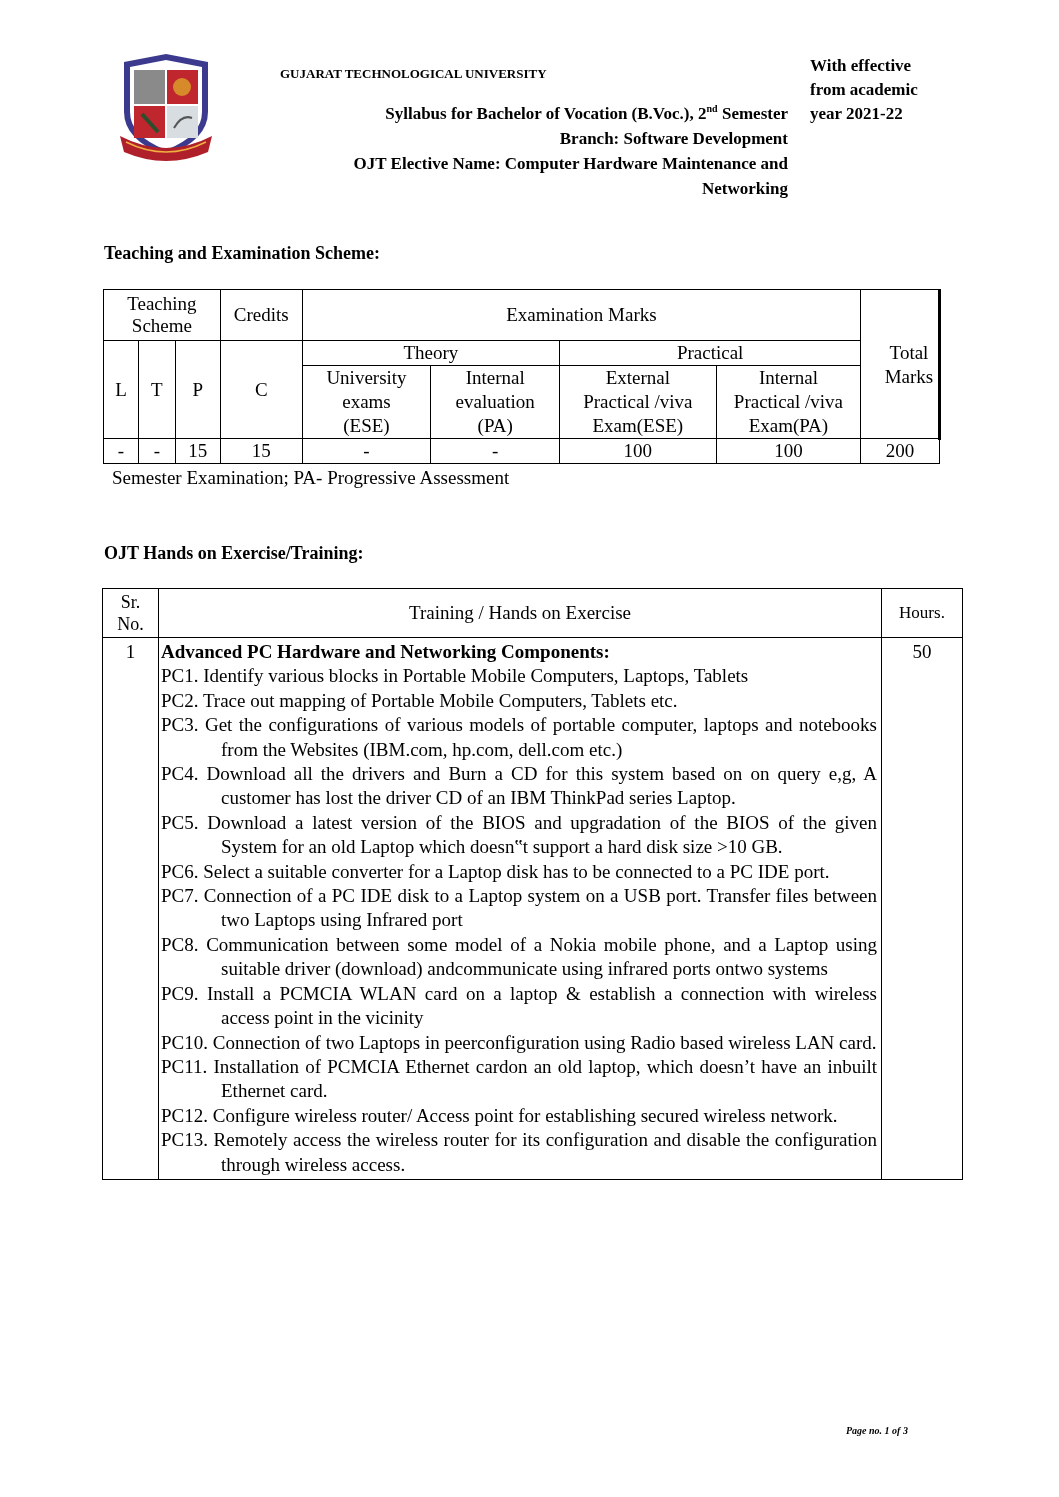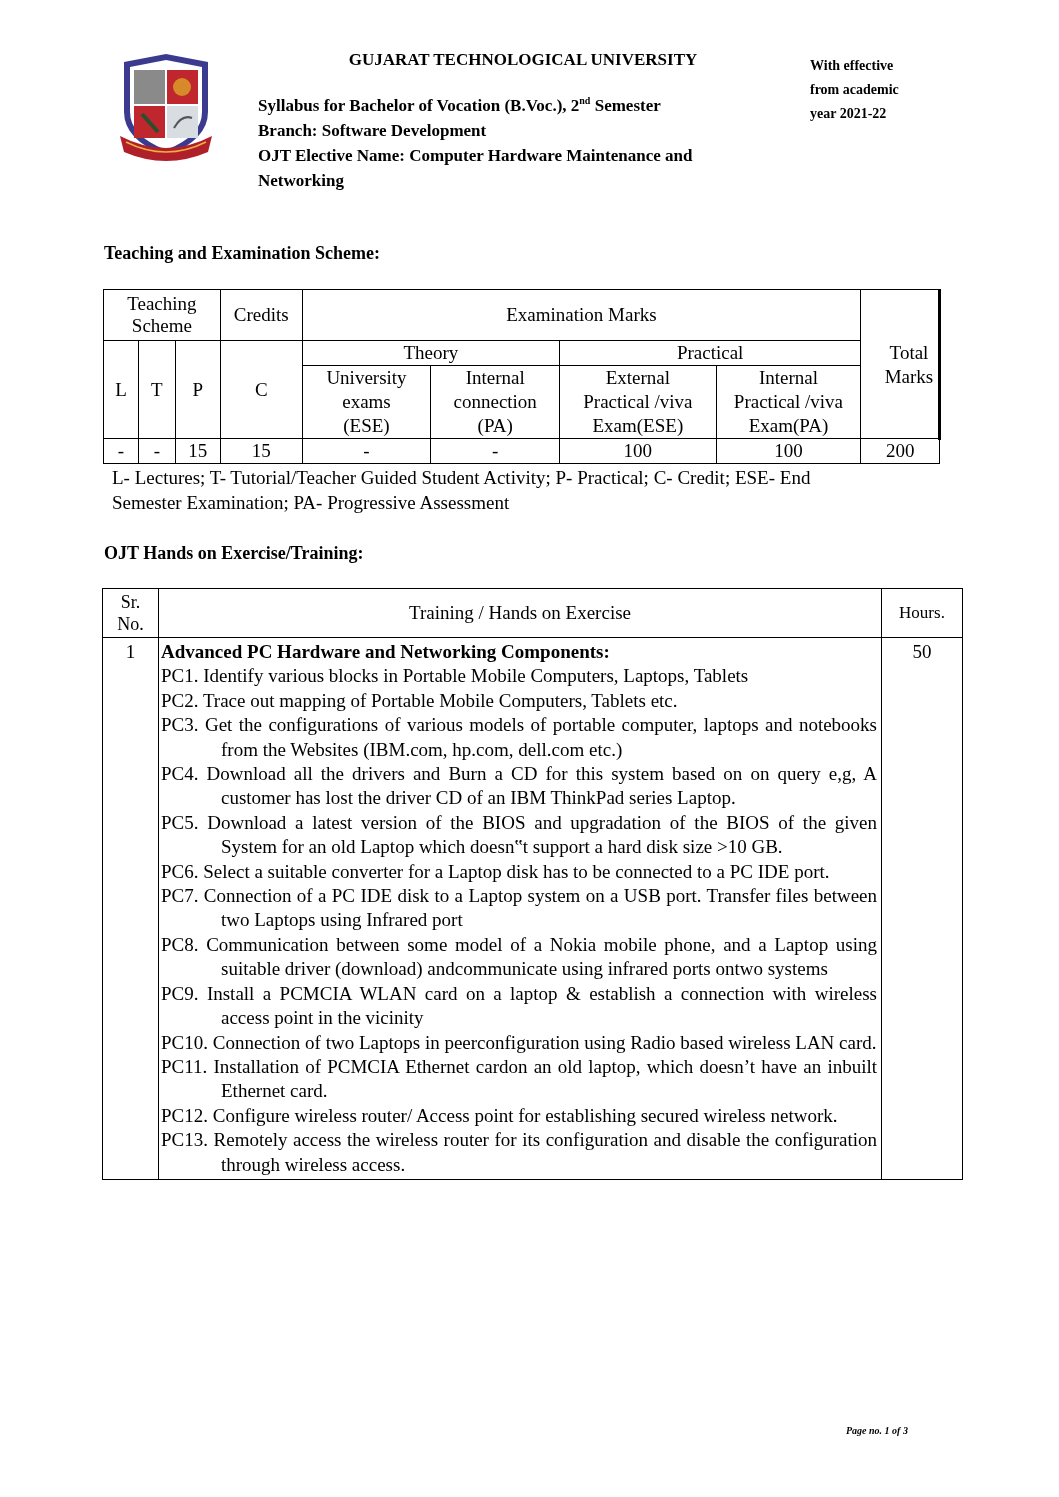--- a/index.html
+++ b/index.html
@@ -1,24 +1,24 @@
 <!DOCTYPE html>
 <html><head>
 <meta charset="utf-8">
 <style>
   html, body { margin: 0; padding: 0; background: #ffffff; }
   body { width: 1059px; height: 1497px; position: relative; font-family: "Liberation Serif", "DejaVu Serif", serif; color: #000; overflow: hidden; }
   .abs { position: absolute; }
 
   
   #logo { left: 116px; top: 52px; width: 100px; height: 112px; }
-  .hdr-title { left: 280px; top: 50px; width: 486px; text-align: center; font-weight: bold; font-size: 17px; }
-  .hdr-lines { left: 258px; top: 88px; width: 530px; text-align: left; font-weight: bold; font-size: 17px; line-height: 25px; }
+  .hdr-title { left: 280px; top: 66px; width: 486px; text-align: left; font-weight: bold; font-size: 13px; }
+  .hdr-lines { left: 258px; top: 96px; width: 530px; text-align: right; font-weight: bold; font-size: 17px; line-height: 25px; }
   .hdr-lines sup { font-size: 10px; }
-  .effective { left: 810px; top: 54px; width: 150px; font-weight: bold; font-size: 14px; line-height: 24px; }
+  .effective { left: 810px; top: 54px; width: 150px; font-weight: bold; font-size: 17px; line-height: 24px; }
 
   .section-head { font-weight: bold; font-size: 18px; font-family: Liberation Serif, serif; }
   #sec1 { left: 104px; top: 243px; }
   #sec2 { left: 104px; top: 543px; }
 
   
   table { border-collapse: collapse; }
   #scheme { left: 103px; top: 289px; width: 838px; font-size: 19px; }
   #scheme td { border: 1.5px solid #000; text-align: center; vertical-align: middle; padding: 0; line-height: 24px; }
   #scheme .total-right { border-right: 3px solid #000; }
@@ -104,21 +104,21 @@
     <td colspan="2">Practical</td>
   </tr>
   <tr style="height:72px">
     <td>
       <div>University</div>
       <div>exams</div>
       <div>(ESE)</div>
     </td>
     <td>
       <div>Internal</div>
-      <div>connection</div>
+      <div>evaluation</div>
       <div>(PA)</div>
     </td>
     <td>
       <div>External</div>
       <div>Practical /viva</div>
       <div>Exam(ESE)</div>
     </td>
     <td>
       <div>Internal</div>
       <div>Practical /viva</div>
@@ -138,21 +138,20 @@
     <td>200</td>
   </tr>
 </tbody>
   </table>
 
 <div class="abs" style="left:862px;top:341px;width:94px;text-align:center;font-size:19px;line-height:24px;">
   <span style="display:inline-block;width:60px">Total Marks</span>
 </div>
 
 <div class="abs legend">
-  <div>L- Lectures; T- Tutorial/Teacher Guided Student Activity; P- Practical; C- Credit; ESE- End</div>
   <div>Semester Examination; PA- Progressive Assessment</div>
 </div>
 
 <div id="sec2" class="abs section-head">OJT Hands on Exercise/Training:</div>
 
 <table id="training" class="abs">
   <tbody>
       <tr>
     <th class="th-sr">
       <div>Sr.</div>

